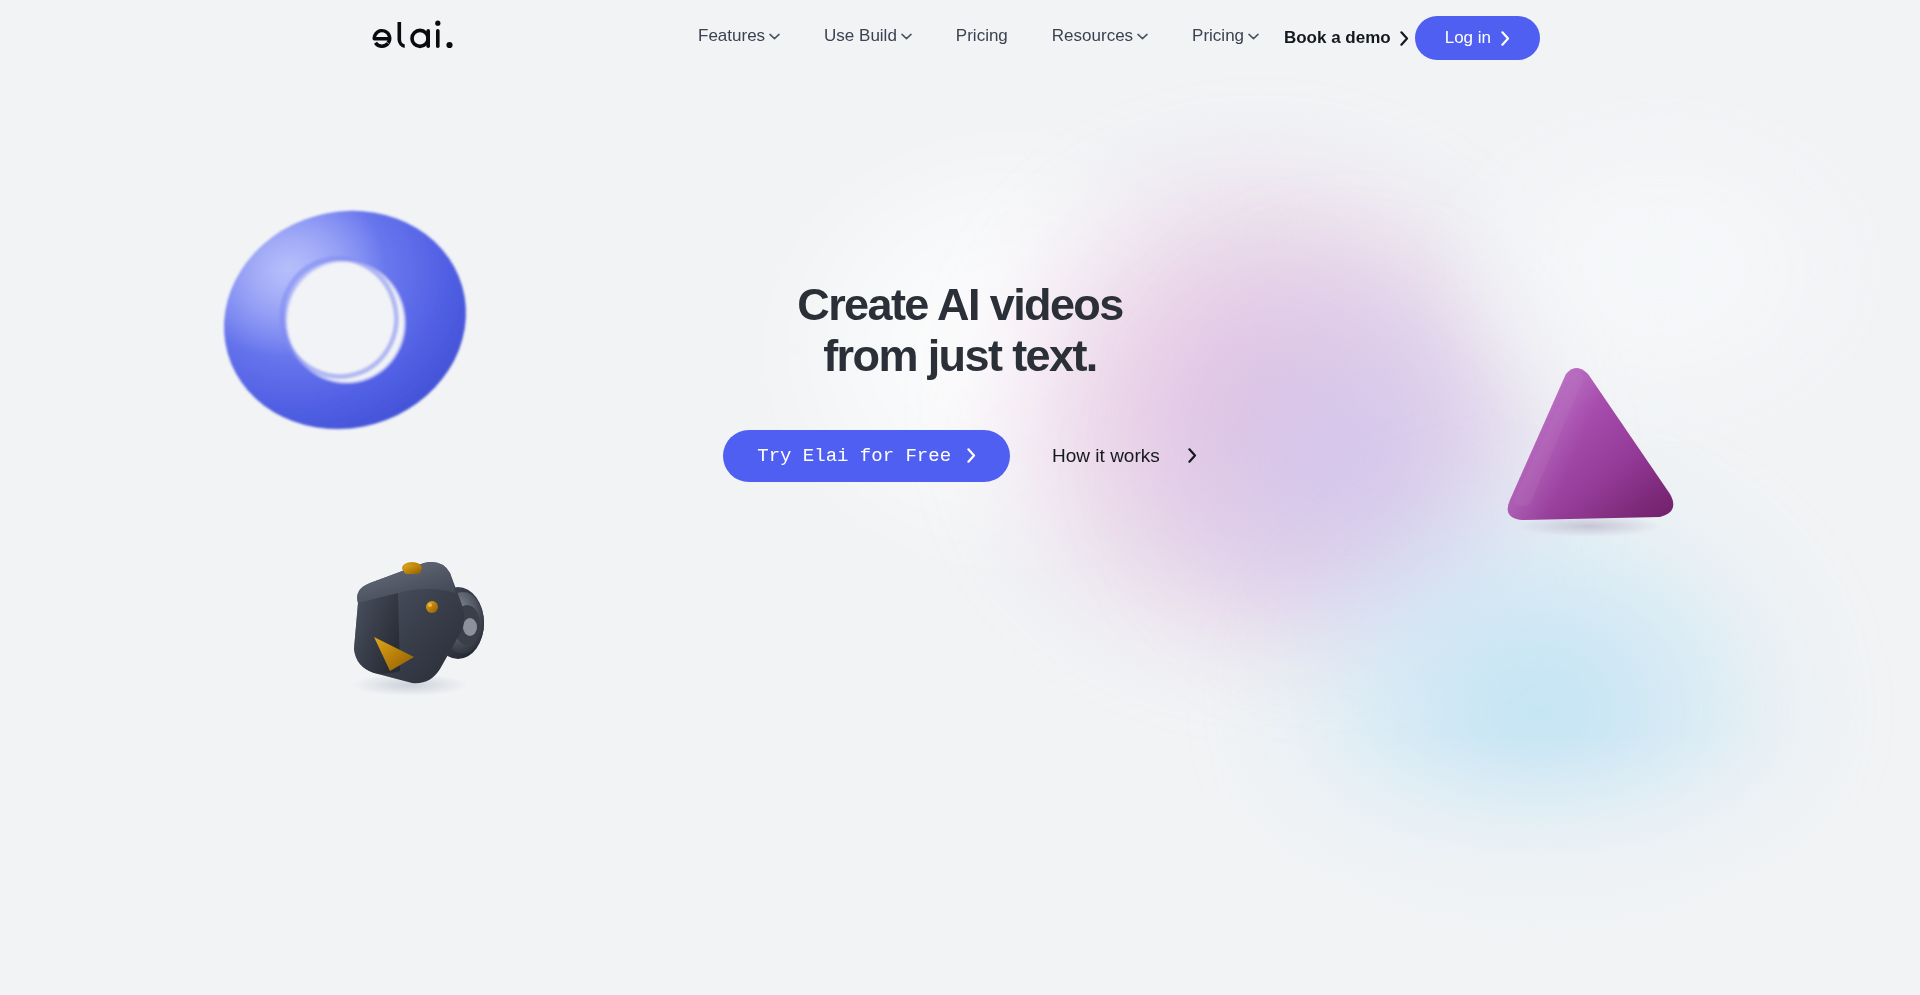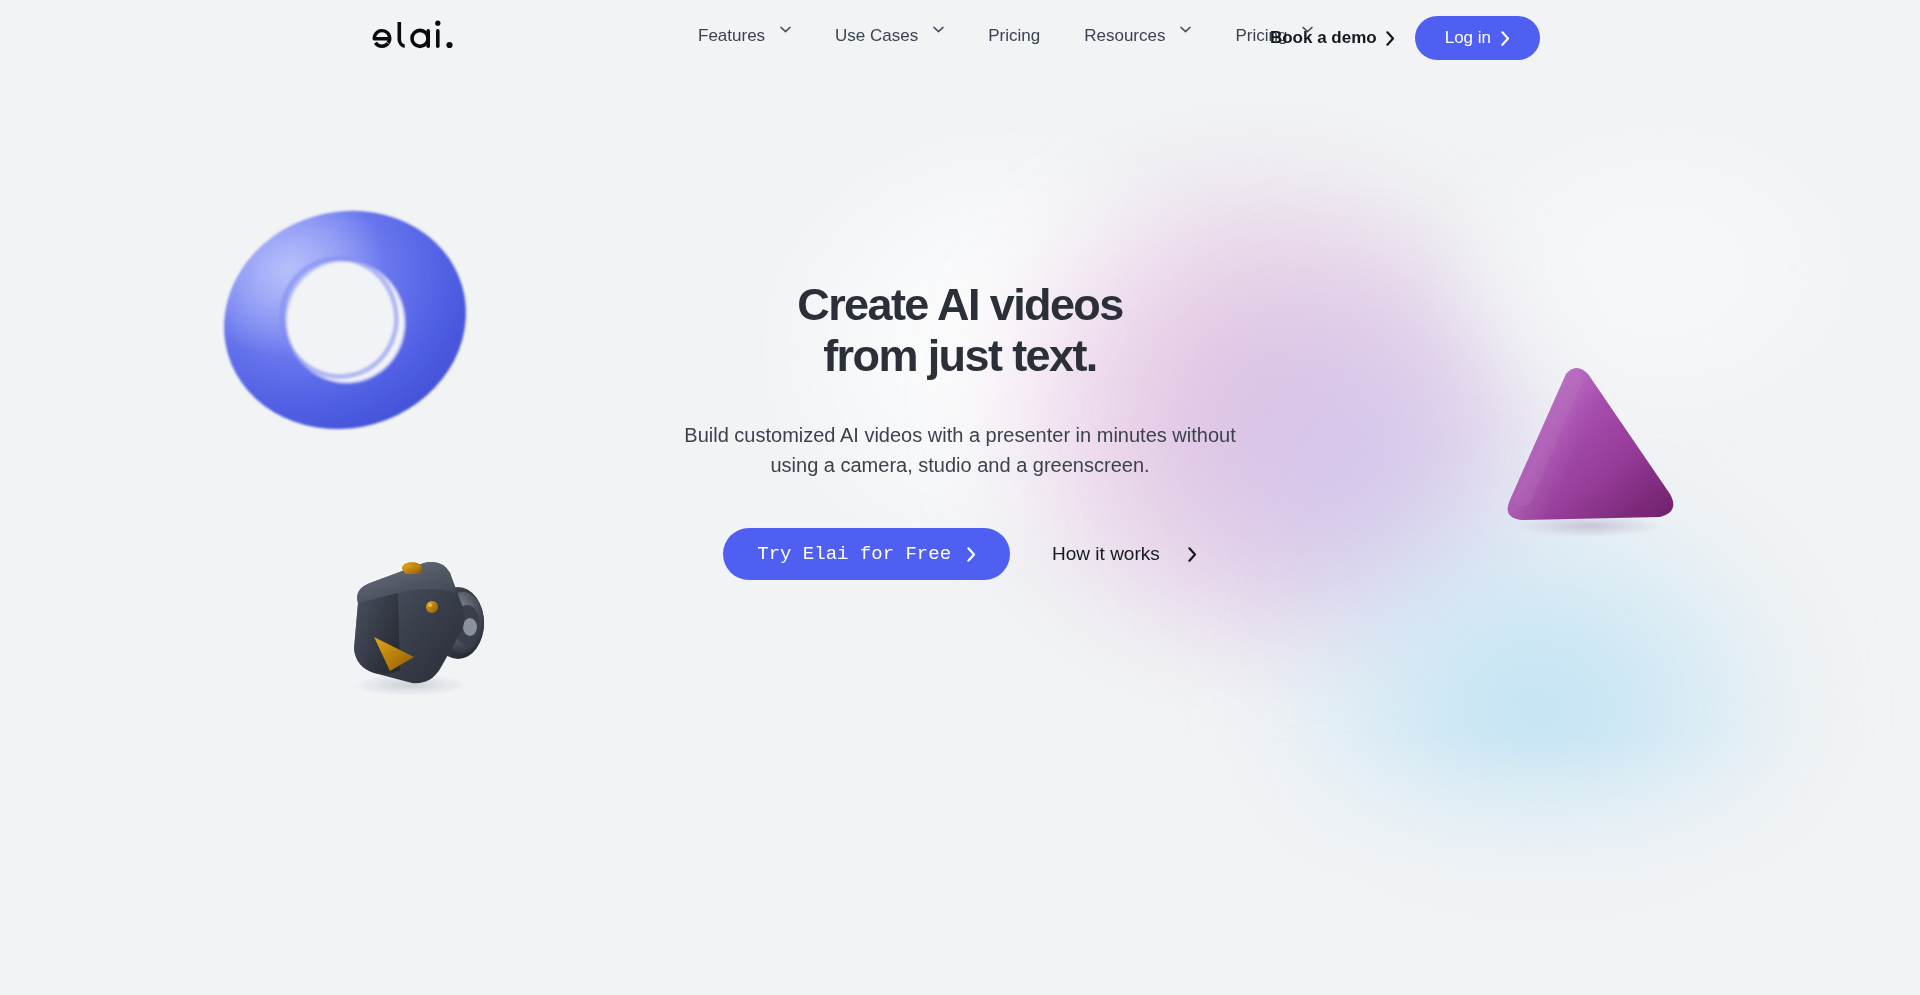--- a/index.html
+++ b/index.html
@@ -58,29 +58,29 @@
     font-size:34px; font-weight:700; letter-spacing:-0.5px;
     color:#0b0b0f; line-height:1;
   }
   #brand-logo svg { display:block; }
 
   #main-nav {
     position:absolute; left:676px; top:26px;
     display:flex; align-items:center; gap:0px;
   }
   .nav-item {
-    display:flex; gap:15px;
+    display:flex; align-items:center; gap:4px;
     font-size:17px; color:#3b4250; cursor:pointer;
     padding:0 22px; white-space:nowrap;
   }
   .chev-d { width:11px; height:7px; flex:0 0 auto; display:block; }
 
   #header-actions {
     position:absolute; right:380px; top:16px;
-    display:flex; align-items:center; gap:20px;margin-left:12px;
+    display:flex; align-items:center; gap:6px;margin-left:12px;
   }
   #book-demo-link {
     display:flex; align-items:center; gap:9px;
     font-size:17px; font-weight:700; color:#15181f; cursor:pointer; white-space:nowrap;
   }
   #login-button {
     display:flex; align-items:center; justify-content:center; gap:10px;
     background:#4f5ff2; color:#fff;
     border:none; border-radius:28px;
     height:44px; padding:2px 30px;
@@ -280,21 +280,21 @@
   <nav id="main-nav">
 
     <div class="nav-item">
       <span>Features</span>
       <svg class="chev-d" viewBox="0 0 11 7">
         <path d="M1 1.4 L5.5 5.6 L10 1.4" fill="none" stroke="#4a515f" stroke-width="1.5" stroke-linecap="round" stroke-linejoin="round"></path>
       </svg>
     </div>
 
     <div class="nav-item">
-      <span>Use Cases</span>
+      <span>Use Build</span>
       <svg class="chev-d" viewBox="0 0 11 7">
         <path d="M1 1.4 L5.5 5.6 L10 1.4" fill="none" stroke="#4a515f" stroke-width="1.5" stroke-linecap="round" stroke-linejoin="round"></path>
       </svg>
     </div>
 
     <div class="nav-item">
       <span>Pricing</span>
     </div>
 
     <div class="nav-item">
@@ -330,24 +330,20 @@
 </header>
 
 <main id="hero">
   <div id="hero-inner">
 
     <h1 id="hero-title">
       <span class="line">Create AI videos</span>
       <span class="line">from just text.</span>
     </h1>
 
-    <p id="hero-subtitle">
-      <span class="line">Build customized AI videos with a presenter in minutes without</span>
-      <span class="line">using a camera, studio and a greenscreen.</span>
-    </p>
 
     <div id="hero-ctas">
       <button id="try-free-button">
         <span>Try Elai for Free</span>
         <svg class="chev-r" viewBox="0 0 9 15">
           <path d="M1.4 1.3 L7 7.5 L1.4 13.7" fill="none" stroke="#ffffff" stroke-width="2.2" stroke-linecap="round" stroke-linejoin="round"></path>
         </svg>
       </button>
 
       <a id="how-it-works-link">

